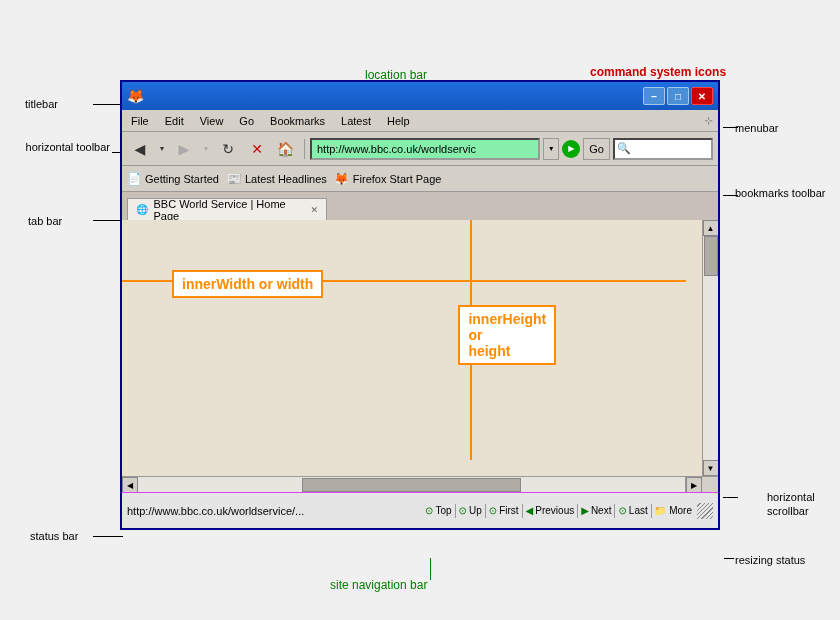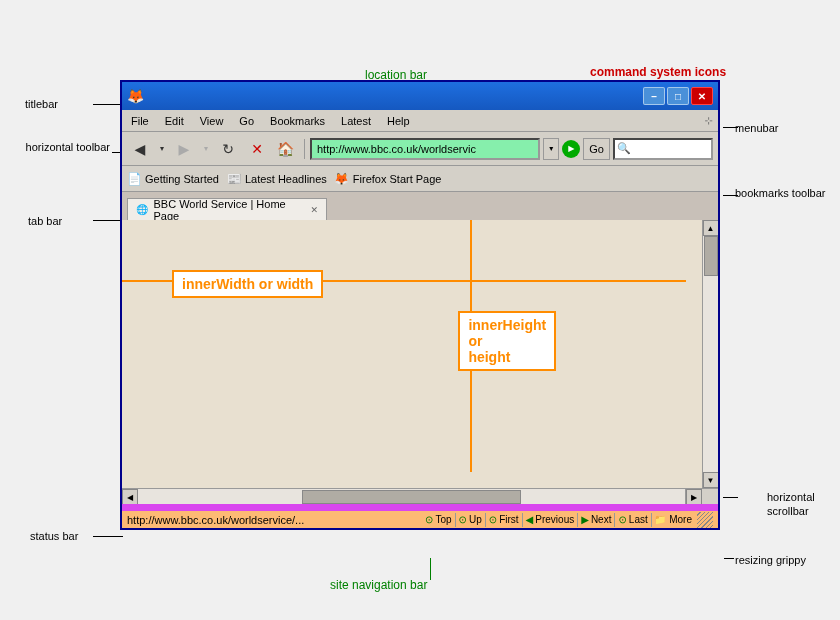--- a/index.html
+++ b/index.html
@@ -365,26 +365,26 @@
     }
     .scrollbar-corner {
       width: 16px;
       height: 16px;
       background: #d4d0c8;
       flex-shrink: 0;
     }
 
     
     .status-bar {
-      background: #fdba74;
-      height: 24px;
+      background: #e5e5e5;
+      height: 36px;
       display: flex;
       align-items: center;
       padding: 0 5px;
-      border-top: 7px solid #d946ef;
+      border-top: 1px solid #d946ef;
       flex-shrink: 0;
       font-size: 11px;
       gap: 5px;
     }
     .status-url {
       flex: 1;
       font-size: 11px;
       color: #000;
     }
     .status-nav-items {
@@ -495,21 +495,21 @@
 </div>
 <div style="position:absolute; top:536px; left:93px; width:30px; height:1px; background:#000;"></div>
 
 <div class="annotation-green" style="top:578px; left:330px;">
   <span>site navigation bar</span>
 </div>
 <div style="position:absolute; top:558px; left:430px; width:1px; height:22px; background:#008000;"></div>
 
 <div class="annotation" style="top:553px; left:735px; line-height:1.3;">
   <span>resizing
-grippy</span>
+status</span>
 </div>
 <div style="position:absolute; top:558px; left:724px; width:10px; height:1px; background:#000;"></div>
 
 <div class="browser-window">
 
   <div class="titlebar">
     <div class="titlebar-left">
       <span class="titlebar-icon">🦊</span>
     </div>
     <div class="titlebar-buttons">

